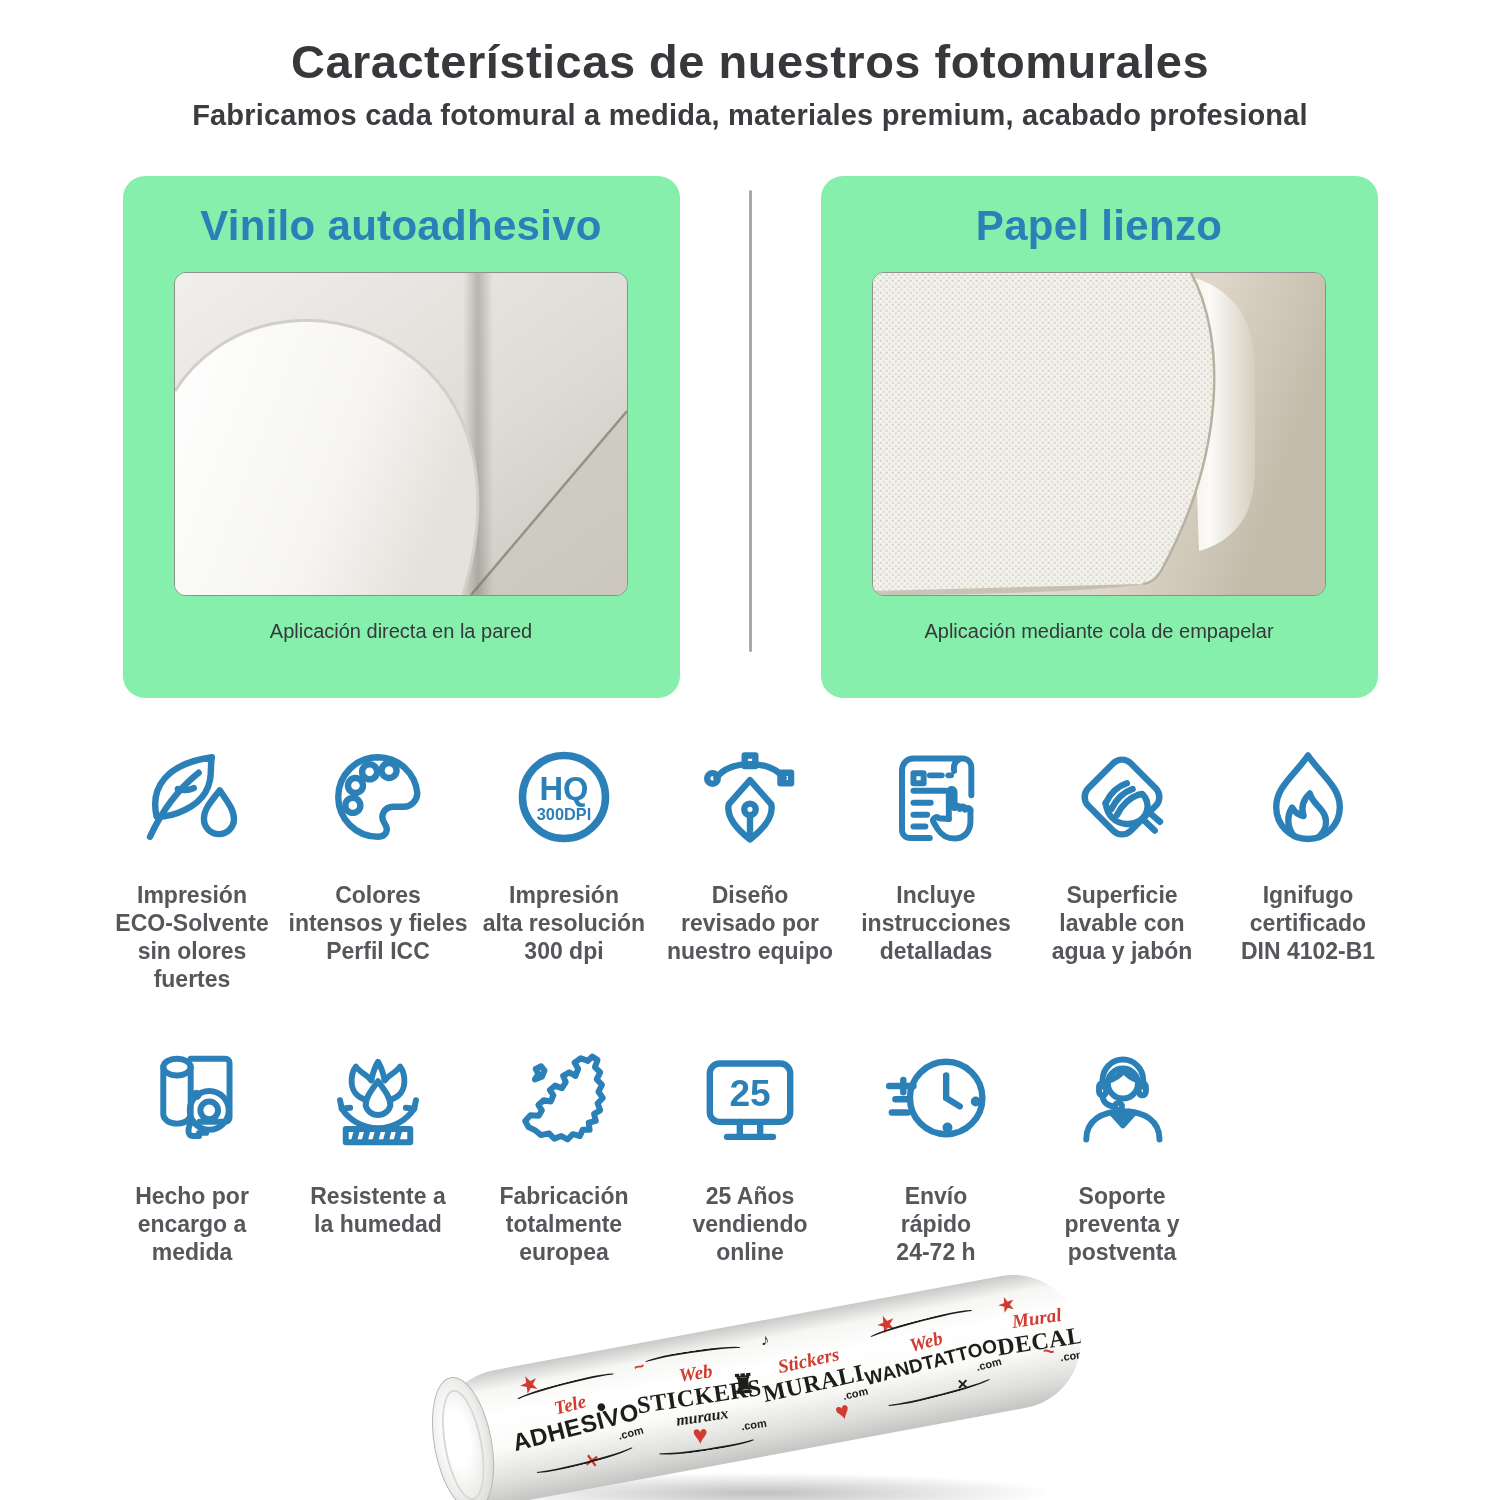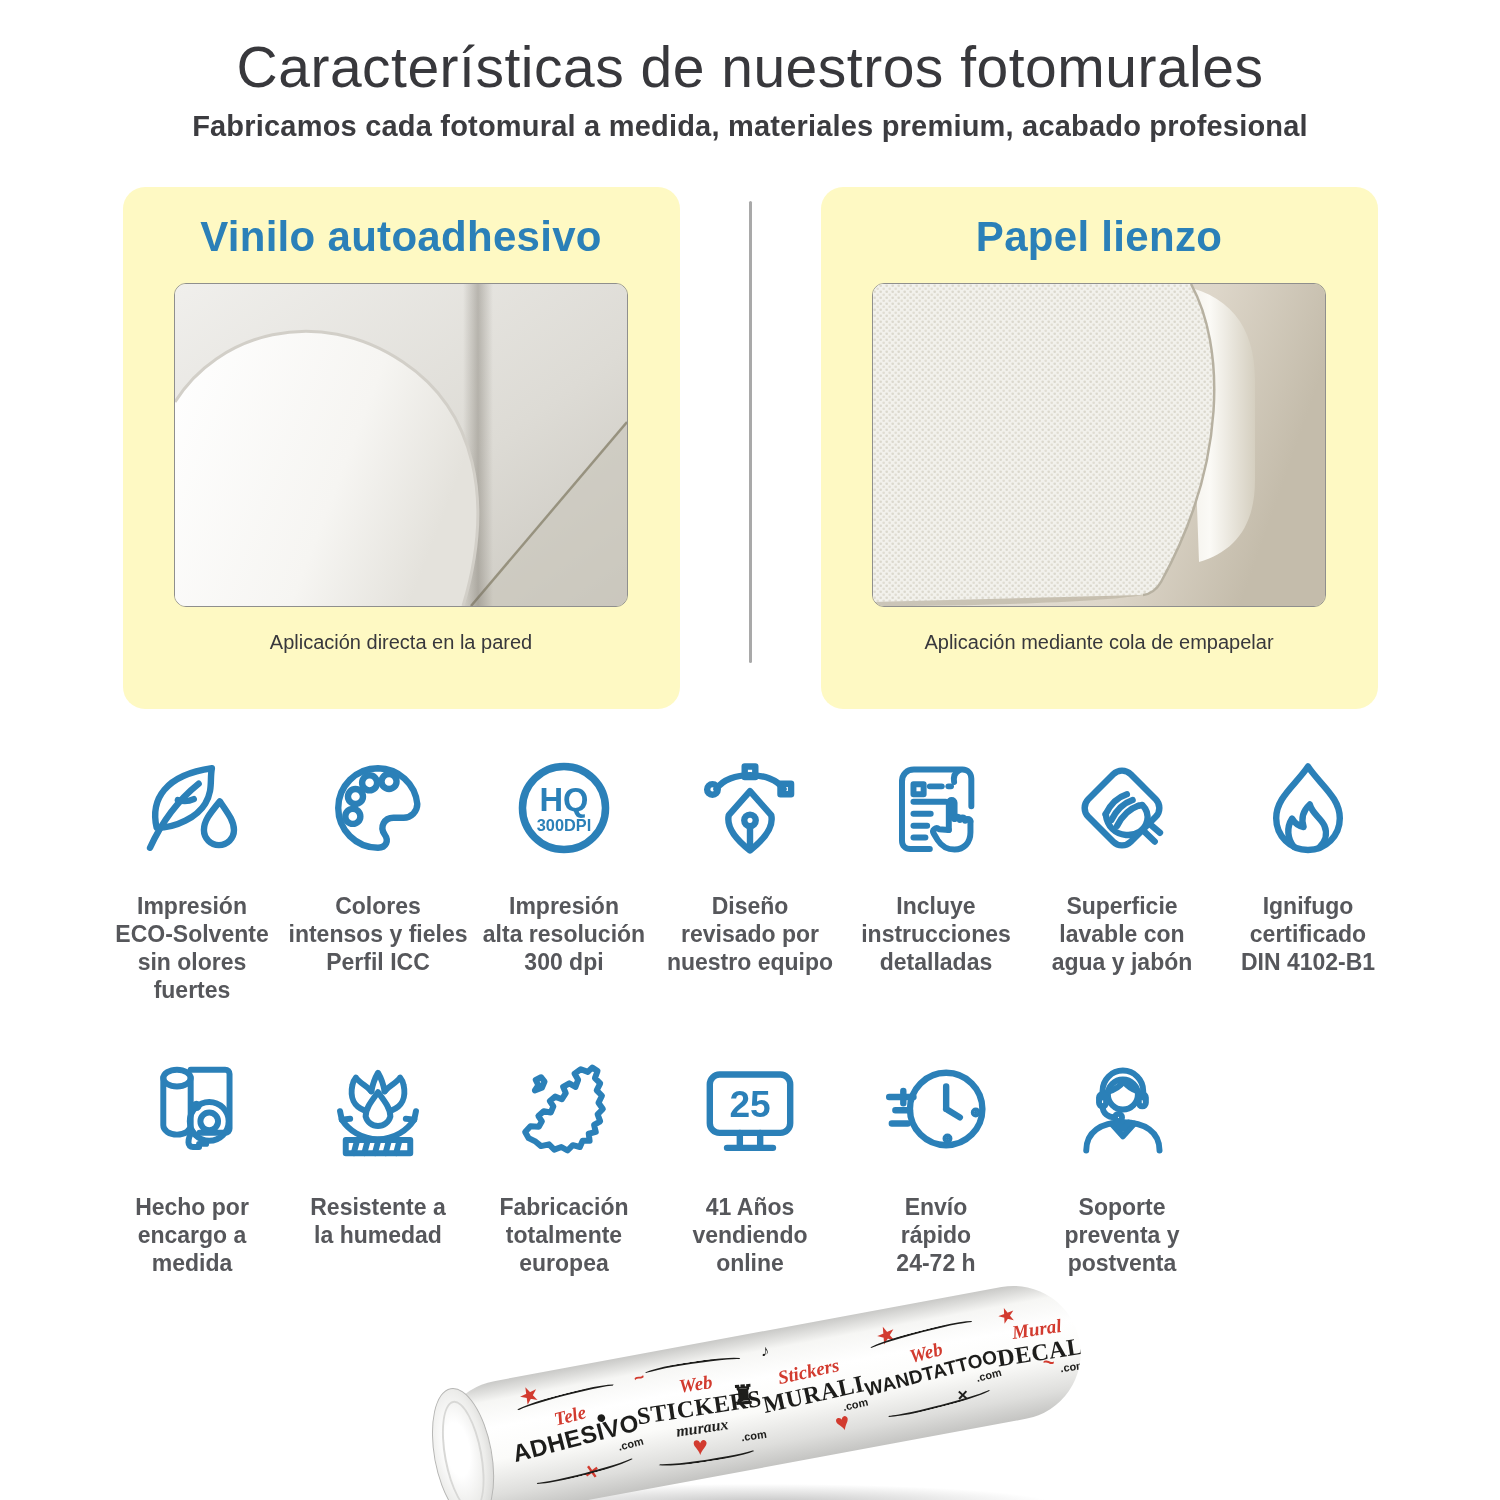--- a/index.html
+++ b/index.html
@@ -1,25 +1,25 @@
 <!DOCTYPE html>
 <html><head>
 <meta charset="utf-8">
 <style>
   html,body{margin:0;padding:0;background:#ffffff;width:1500px;height:1500px;overflow:hidden;
     font-family:"Liberation Sans", sans-serif;-webkit-font-smoothing:antialiased;}
   .page{width:1500px;height:1500px;position:relative;}
 
   
-  .title{margin:34px 0 0;text-align:center;font-size:57px;font-weight:normal;color:#38383c;letter-spacing:.5px;}
+  .title{margin:34px 0 0;text-align:center;font-size:47px;font-weight:bold;color:#38383c;letter-spacing:.5px;}
   .subtitle{margin:10px 0 0;text-align:center;font-size:29px;font-weight:bold;color:#3c3c40;letter-spacing:.2px;}
 
   
   .cards{display:flex;justify-content:center;align-items:stretch;margin-top:44px;}
-  .card{width:557px;height:522px;background:#fef9c3;border-radius:22px;box-sizing:border-box;}
+  .card{width:557px;height:522px;background:#86efac;border-radius:22px;box-sizing:border-box;}
   .card-title{margin:26px 0 0;text-align:center;font-size:42px;font-weight:bold;color:#2b80b8;letter-spacing:.3px;}
   .photo{display:block;width:452px;height:322px;margin:22px auto 0;border-radius:12px;border:1px solid #8f8f8d;overflow:hidden;}
   .photo svg{display:block;width:100%;height:100%;}
   .caption{margin:22px auto 0;text-align:center;font-size:20px;color:#38383c;line-height:1.3;padding:0 52px;}
   .cards-divider{width:3px;background:#a9a9a9;margin:14px 69px 46px;border-radius:2px;}
 
   
   .features{width:1296px;margin:46px auto 0;display:grid;grid-template-columns:repeat(7,1fr);
     row-gap:52px;column-gap:6px;}
   .feat{display:flex;flex-direction:column;align-items:center;color:#2b80b8;gap:21px;}
@@ -331,21 +331,21 @@
       <span class="feat-icon">
         <svg viewBox="0 0 24 24">
           <g fill="none" stroke="currentColor" stroke-width="1.45" stroke-linecap="round" stroke-linejoin="round">
             <rect x="2.9" y="4.2" width="18.2" height="13.2" rx="2.2"></rect>
             <path d="M9.7,17.4 V20.6 M14.3,17.4 V20.6"></path>
             <path d="M6.8,20.8 H17.2"></path>
           </g>
           <text x="12" y="13.7" text-anchor="middle" font-size="8.4" font-weight="bold" fill="currentColor" font-family="Liberation Sans, sans-serif">25</text>
         </svg>
       </span>
-      <div class="feat-label">41 Años
+      <div class="feat-label">25 Años
 vendiendo
 online</div>
     </div>
 
     <div class="feat">
       <span class="feat-icon">
         <svg viewBox="0 0 24 24">
             <g fill="none" stroke="currentColor" stroke-width="1.45" stroke-linecap="round" stroke-linejoin="round">
           <circle cx="14.3" cy="12" r="8.2"></circle>
           <path d="M14.3,12 V6.9 M14.3,12 L17.4,13.9"></path>

